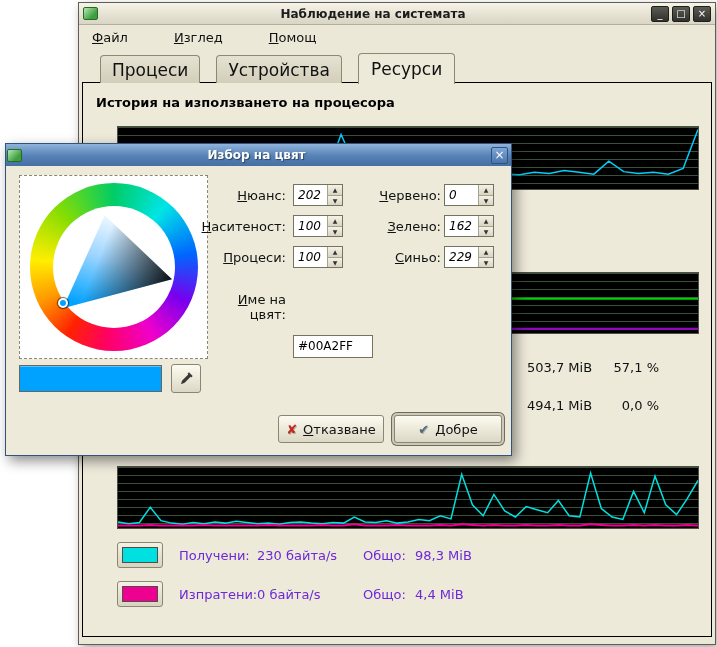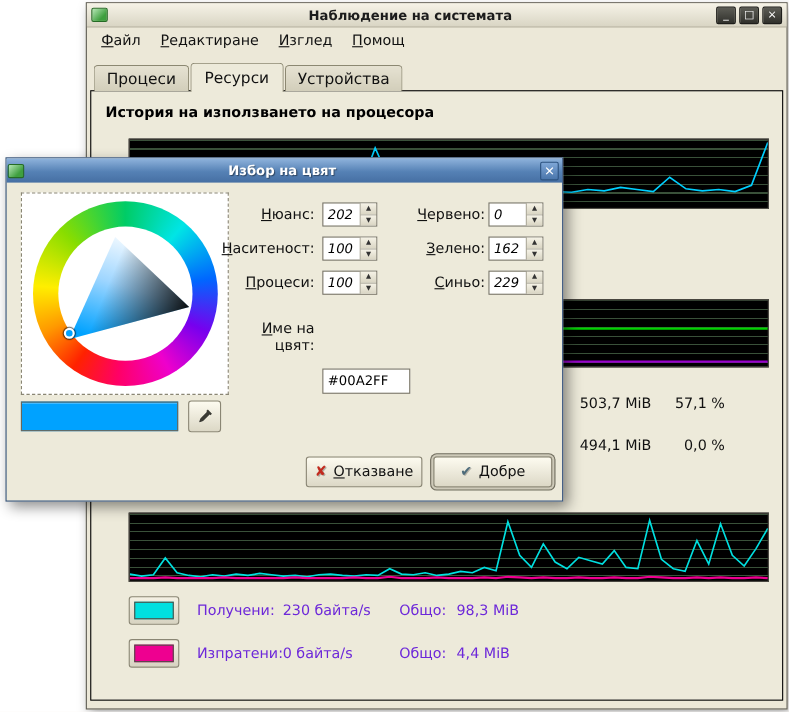--- a/index.html
+++ b/index.html
@@ -10,28 +10,28 @@
   .main-window { position:absolute; left:78px; top:2px; width:638px; height:643px;
     background:#ece8d8; border:1px solid #5f5d55; box-shadow:3px 4px 10px rgba(0,0,0,.35); z-index:1; }
   .titlebar { height:22px; display:flex; align-items:center; padding:0 4px;
     background:linear-gradient(#f6f3e7,#d9d5c4); border-bottom:1px solid #b3af9e; }
   .titlebar .title { flex:1; text-align:center; font-size:12px; font-weight:bold; color:#1c1c1c; }
   .app-icon { width:15px; height:13px; border:1px solid #256b25; border-radius:2px;
     background:linear-gradient(135deg,#b8e8b8,#3f9f3f 70%); flex:none; }
   .winbtn { width:18px; height:16px; margin-left:3px; flex:none; display:flex; align-items:center; justify-content:center;
     background:linear-gradient(#5c5c55,#31312c); color:#fff; font-size:10px; line-height:1;
     border:1px solid #1e1e1b; border-radius:2px; cursor:default; }
-  .menubar { height:24px; display:flex; align-items:center; padding-left:4px; }
+  .menubar { height:24px; display:flex; align-items:center; padding-left:4px;gap:28px; }
   .menu-item { display:inline-block; padding:3px 9px; font-size:13px; color:#111; }
   .accel::first-letter { text-decoration:underline; }
 
   .tabstrip { position:absolute; left:6px; top:54px; height:26px; display:flex; align-items:flex-end; z-index:2; }
-  .tab { display:inline-block; font-size:14px; padding:4px 11px 3px; margin-right:1px;
+  .tab { display:inline-block; font-size:17px; padding:4px 11px 3px; margin-right:1px;
     border:1px solid #8c8872; border-bottom:none; border-radius:4px 4px 0 0;
-    background:linear-gradient(#e6e2d2,#d2ceba); position:relative; top:0; color:#111; }
+    background:linear-gradient(#e6e2d2,#d2ceba); position:relative; top:0; color:#111;margin-left:15px; }
   .tab.active { background:#edeada; padding:5px 12px 5px; top:1px; z-index:3; }
 
   .notebook { position:absolute; left:3px; right:3px; top:79px; bottom:7px;
     border:1px solid #000000; background:#edeada; }
 
   .heading { position:absolute; left:13px; top:12px; font-size:13px; font-weight:bold; color:#000; }
 
   .chart { position:absolute; left:34px; width:582px; border:1px solid #4f4d45; background-color:#000;
     background-image:repeating-linear-gradient(to bottom, rgba(88,124,88,.65) 0 1px, transparent 1px 8px); }
   .chart svg { position:absolute; inset:0; width:100%; height:100%; display:block; }
@@ -107,29 +107,28 @@
   <div class="titlebar">
     <span class="app-icon"></span>
     <span class="title">Наблюдение на системата</span>
     <span class="winbtn">_</span>
     <span class="winbtn">□</span>
     <span class="winbtn">×</span>
   </div>
 
   <div class="menubar">
     <span class="menu-item accel">Файл</span>
-    <span class="menu-item accel">Редактиране</span>
     <span class="menu-item accel">Изглед</span>
     <span class="menu-item accel">Помощ</span>
   </div>
 
   <div class="tabstrip">
     <span class="tab">Процеси</span>
+    <span class="tab">Устройства</span>
     <span class="tab active">Ресурси</span>
-    <span class="tab">Устройства</span>
   </div>
 
   <div class="notebook">
 
     <div class="heading">История на използването на процесора</div>
 
     <div class="chart cpu">
         <svg viewBox="0 0 100 100" preserveAspectRatio="none">
           <polyline points="0.00,76.00 2.56,78.00 5.13,74.00 7.69,79.00 10.26,73.00 12.82,77.00 15.38,75.00 17.95,78.00 20.51,72.00 23.08,69.00 25.64,74.00 28.21,77.00 30.77,73.00 33.33,75.00 35.90,76.00 38.46,12.00 41.03,66.00 43.59,74.00 46.15,72.00 48.72,76.00 51.28,77.00 53.85,74.00 56.41,76.00 58.97,72.00 61.54,75.00 64.10,73.00 66.67,76.00 69.23,77.00 71.79,73.00 74.36,75.00 76.92,70.00 79.49,73.00 82.05,76.00 84.62,55.00 87.18,72.00 89.74,75.00 92.31,73.00 94.87,76.00 97.44,67.00 100.00,4.00" fill="none" stroke="#00cfff" stroke-width="1.5" vector-effect="non-scaling-stroke"></polyline>
         </svg>

